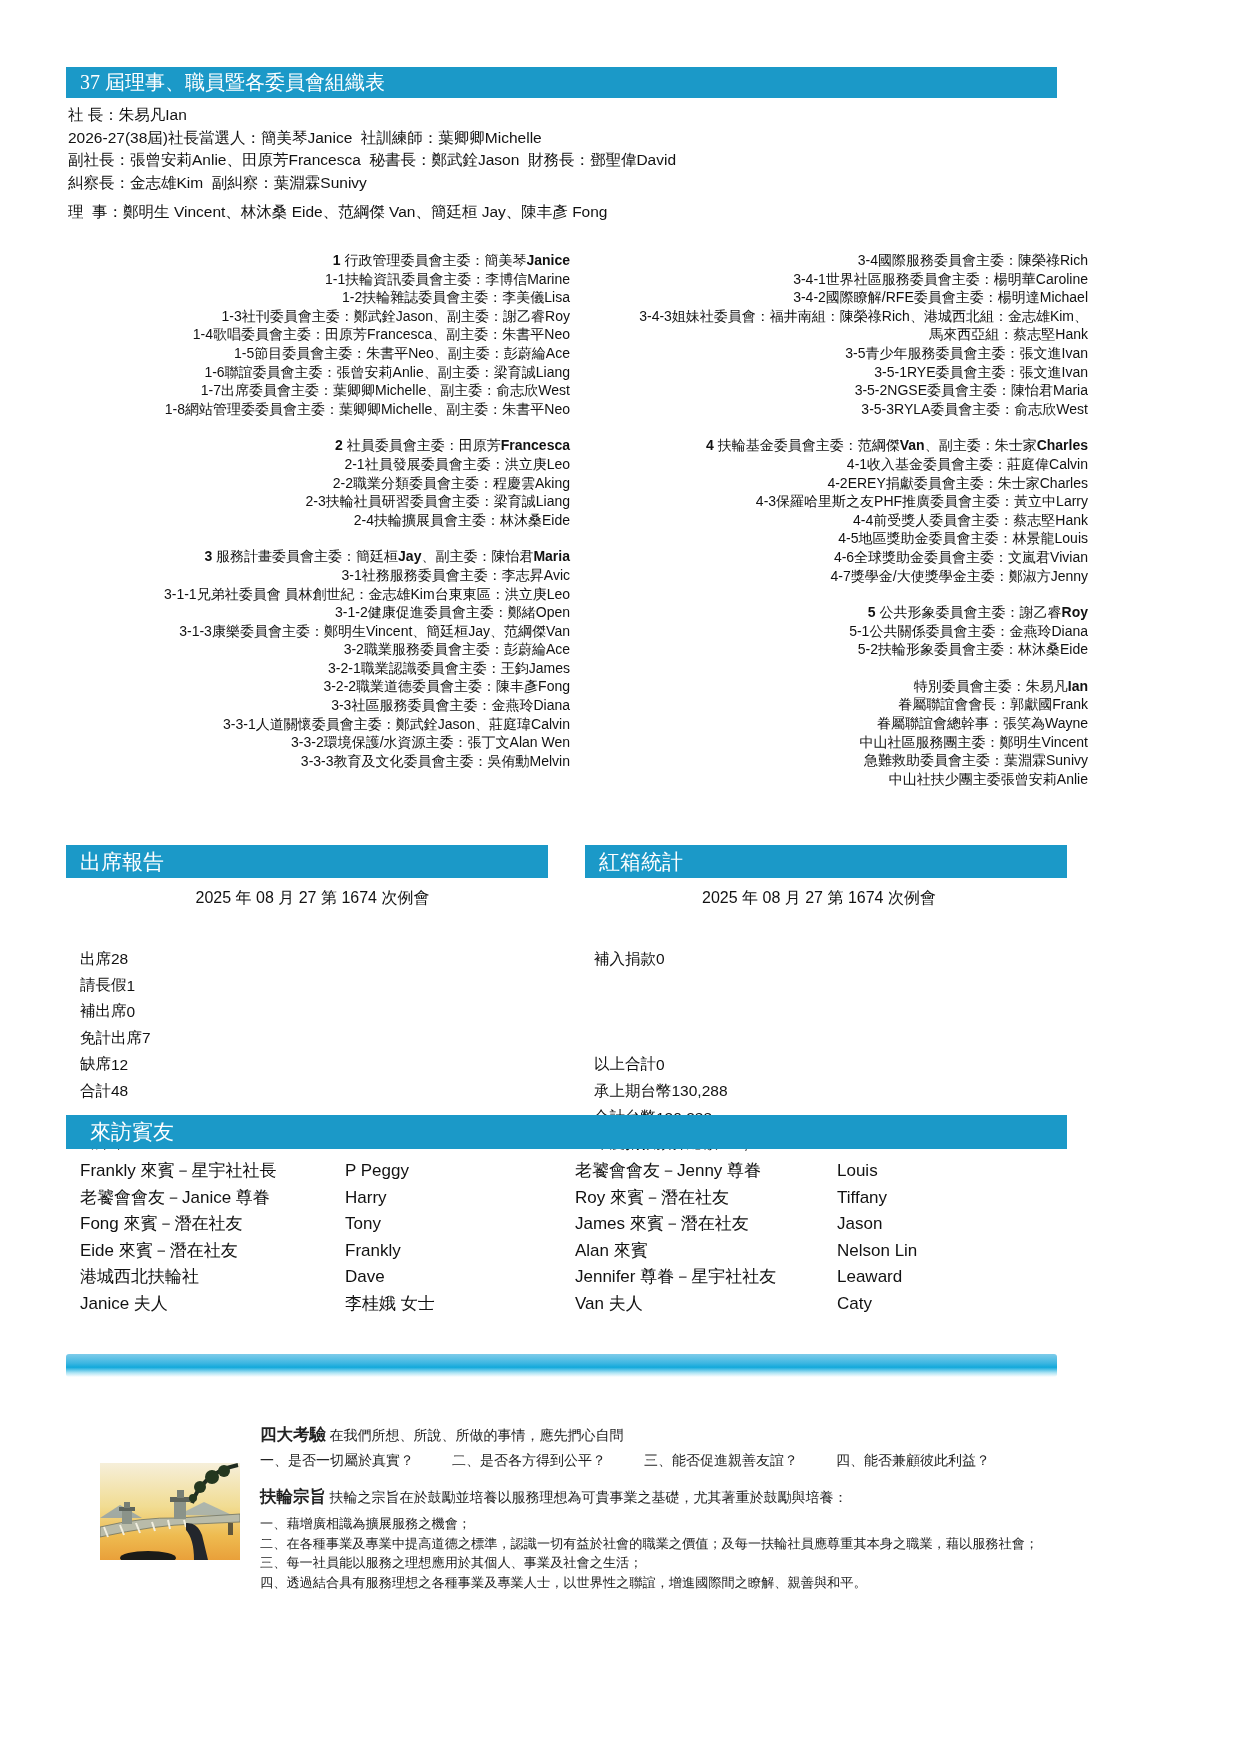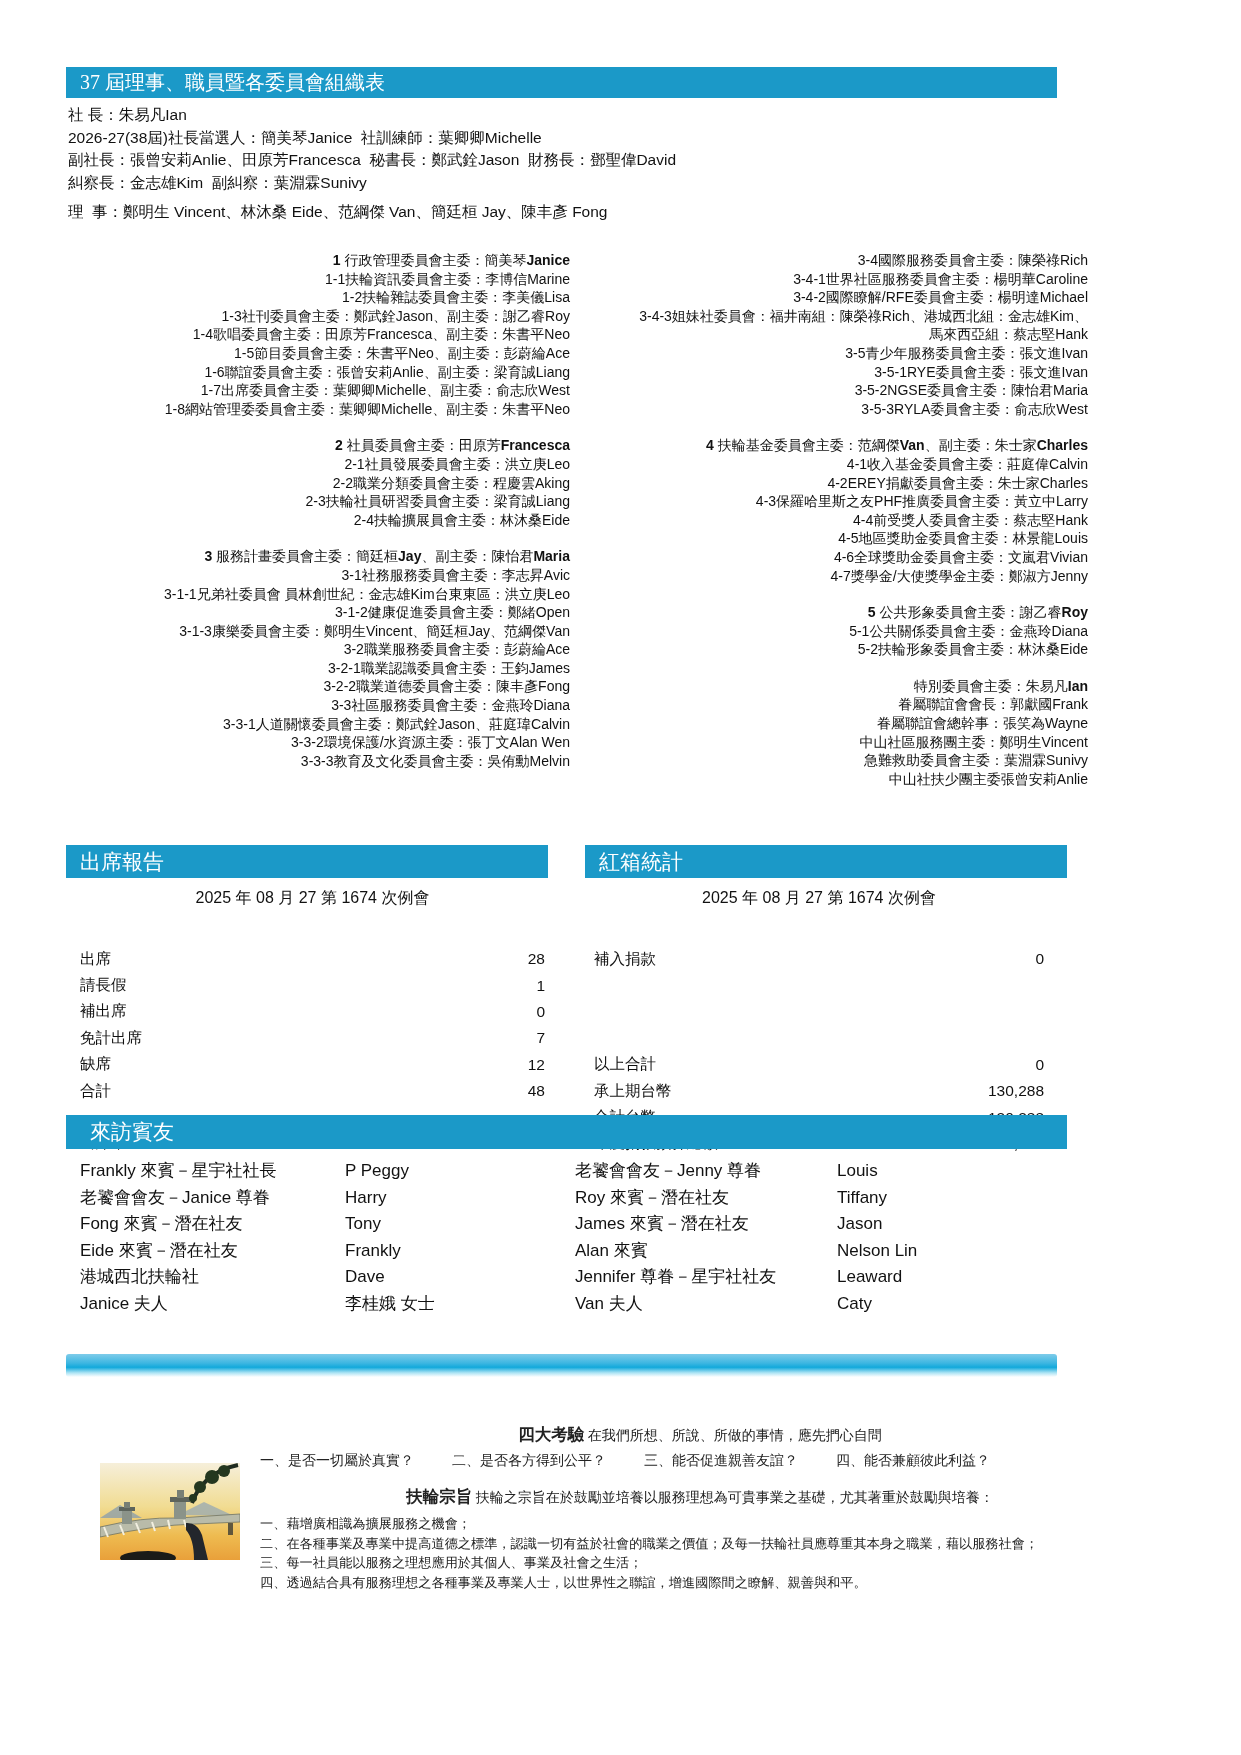--- a/index.html
+++ b/index.html
@@ -22,37 +22,37 @@
   .cgroup{margin-bottom:18px;text-align:right;}
   .cline{white-space:nowrap;}
   .b{font-weight:bold;}
 
   .meeting{position:absolute;top:888px;font-size:16px;text-align:center;}
   .attmeeting{left:80px;width:465px;}
   .redmeeting{left:594px;width:450px;}
   .rows{position:absolute;top:946px;font-size:15.5px;}
   .attrows{left:80px;width:465px;}
   .redrows{left:594px;width:450px;}
-  .statrow{display:flex;justify-content:space-between;height:26.4px;align-items:center;}
+  .statrow{display:flex;justify-content:flex-start;height:26.4px;align-items:center;}
 
   .guests{position:absolute;top:1158px;font-size:17px;line-height:26.6px;}
   .gcol1{left:80px;width:258px;}
   .gcol2{left:345px;width:224px;}
   .gcol3{left:575px;width:256px;}
   .gcol4{left:837px;width:220px;}
 
   .gradbar{position:absolute;left:66px;top:1354px;width:991px;height:23px;border-radius:3px;
      background:linear-gradient(180deg,#7fccea 0%,#3cb6e1 40%,#12a9db 58%,#aee4f4 82%,#ffffff 100%);}
 
   .painting{position:absolute;left:100px;top:1463px;width:140px;height:97px;}
 
   .footer{position:absolute;left:260px;top:1424px;width:880px;color:#222;
           font-family:"Liberation Serif","DejaVu Serif",serif;font-size:14px;}
   .ftitle{font-weight:bold;font-size:16.5px;}
-  .fline{margin-bottom:6px;text-align:center;}
+  .fline{margin-bottom:6px;}
   .fitems{display:flex;gap:38px;margin-top:6px;margin-bottom:16px;}
   .purpose-item{line-height:19.5px;font-size:13.2px;}
 </style>
 </head>
 <body>
 
 <div class="page">
 
   <div class="bar titlebar">37 屆理事、職員暨各委員會組織表</div>
 

